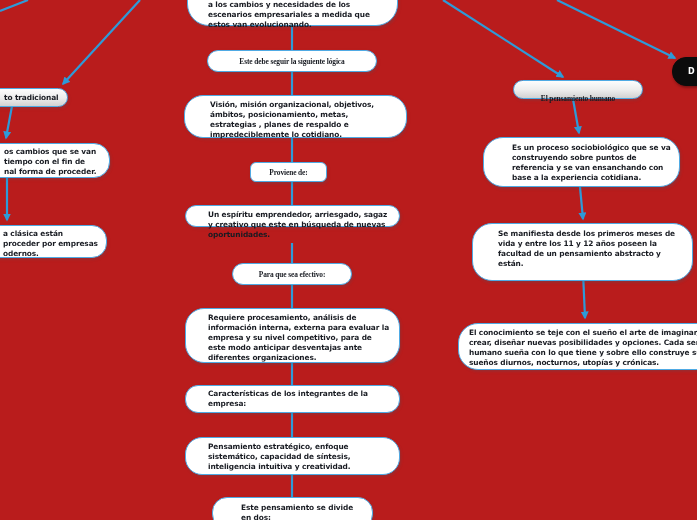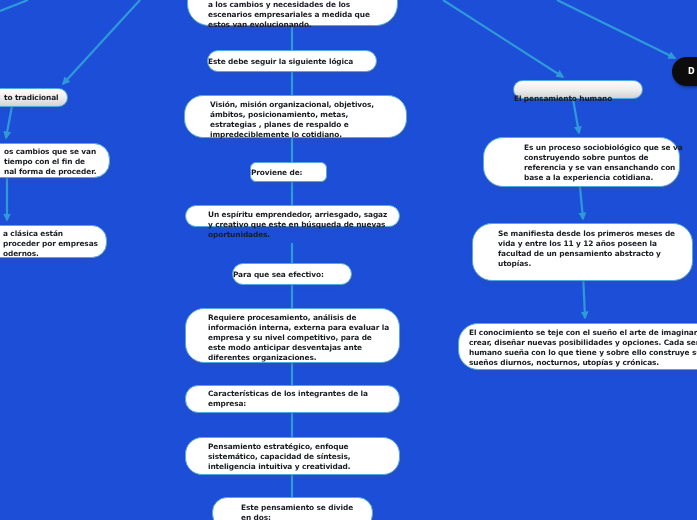--- a/index.html
+++ b/index.html
@@ -1,41 +1,41 @@
 <!DOCTYPE html>
 <html><head>
 <meta charset="utf-8">
 <style>
   html,body{margin:0;padding:0;background:#fff;}
   .canvas{
     position:relative;
     width:697px;height:520px;
     overflow:hidden;
-    background:#1d4ed8;
+    background:#b91c1c;
     font-family:"DejaVu Sans",sans-serif;
   }
   #edge-svg{position:absolute;left:0;top:0;width:697px;height:520px;z-index:1;}
   #node-layer{position:absolute;left:0;top:0;width:697px;height:520px;z-index:2;}
   .node{
     position:absolute;
     box-sizing:border-box;
     background:#ffffff;
     border:1.6px solid #4FAAE4;
     box-shadow:1px 1.5px 2.5px rgba(70,85,100,.28);
     color:#181b22;
   }
   .node.gray{
     background:linear-gradient(180deg,#fdfdfd 0%,#ececec 55%,#d2d2d2 100%);
   }
   .node.black{
     background:#0c0c0c;
     border-color:#0c0c0c;
     box-shadow:1px 1.5px 3px rgba(0,0,0,.4);
   }
-  .node.center{text-align:left;}
+  .node.center{text-align:center;font-family:Liberation Serif, serif;}
   .tline{
     font-weight:700;
     font-size:7.4px;
     line-height:10px;
     letter-spacing:-0.1px;
     white-space:nowrap;
   }
 </style>
 </head>
 <body>
@@ -124,31 +124,31 @@
         <div class="tline">a clásica están</div>
         <div class="tline">proceder por empresas</div>
         <div class="tline">odernos.</div>
       </div>
       <div class="node gray center" style="left: 513px; top: 80px; width: 130px; height: 19px; border-radius: 9.5px; padding: 13px 0px 0px;">
         <div class="tline">El pensamiento humano</div>
       </div>
       <div class="node black" style="left: 672px; top: 57px; width: 62px; height: 29px; border-radius: 14px; padding: 9px 0px 0px 15px; color: rgb(255, 255, 255);">
         <div class="tline" style="font-size: 8px;">D</div>
       </div>
-      <div class="node" style="left: 483px; top: 137px; width: 197px; height: 50px; border-radius: 20px; padding: 5px 0px 0px 40px;">
+      <div class="node" style="left: 483px; top: 137px; width: 197px; height: 50px; border-radius: 20px; padding: 5px 0px 0px 28px;">
         <div class="tline">Es un proceso sociobiológico que se va</div>
         <div class="tline">construyendo sobre puntos de</div>
         <div class="tline">referencia y se van ensanchando con</div>
         <div class="tline">base a la experiencia cotidiana.</div>
       </div>
       <div class="node" style="left: 472px; top: 223px; width: 221px; height: 58px; border-radius: 20px; padding: 5px 0px 0px 25px;">
         <div class="tline">Se manifiesta desde los primeros meses de</div>
         <div class="tline">vida y  entre los 11 y 12 años poseen la</div>
         <div class="tline">facultad de un pensamiento abstracto y</div>
-        <div class="tline">utopías.</div>
+        <div class="tline">están.</div>
       </div>
       <div class="node" style="left: 458px; top: 323px; width: 300px; height: 47px; border-radius: 20px; padding: 4px 0px 0px 10px;">
         <div class="tline">El conocimiento se teje con el sueño el arte de imaginar,</div>
         <div class="tline">crear, diseñar nuevas posibilidades y opciones. Cada ser</div>
         <div class="tline">humano sueña con lo que tiene y sobre ello construye sus</div>
         <div class="tline">sueños diurnos, nocturnos, utopías y crónicas.</div>
       </div>
     </div>
 </div>
 

